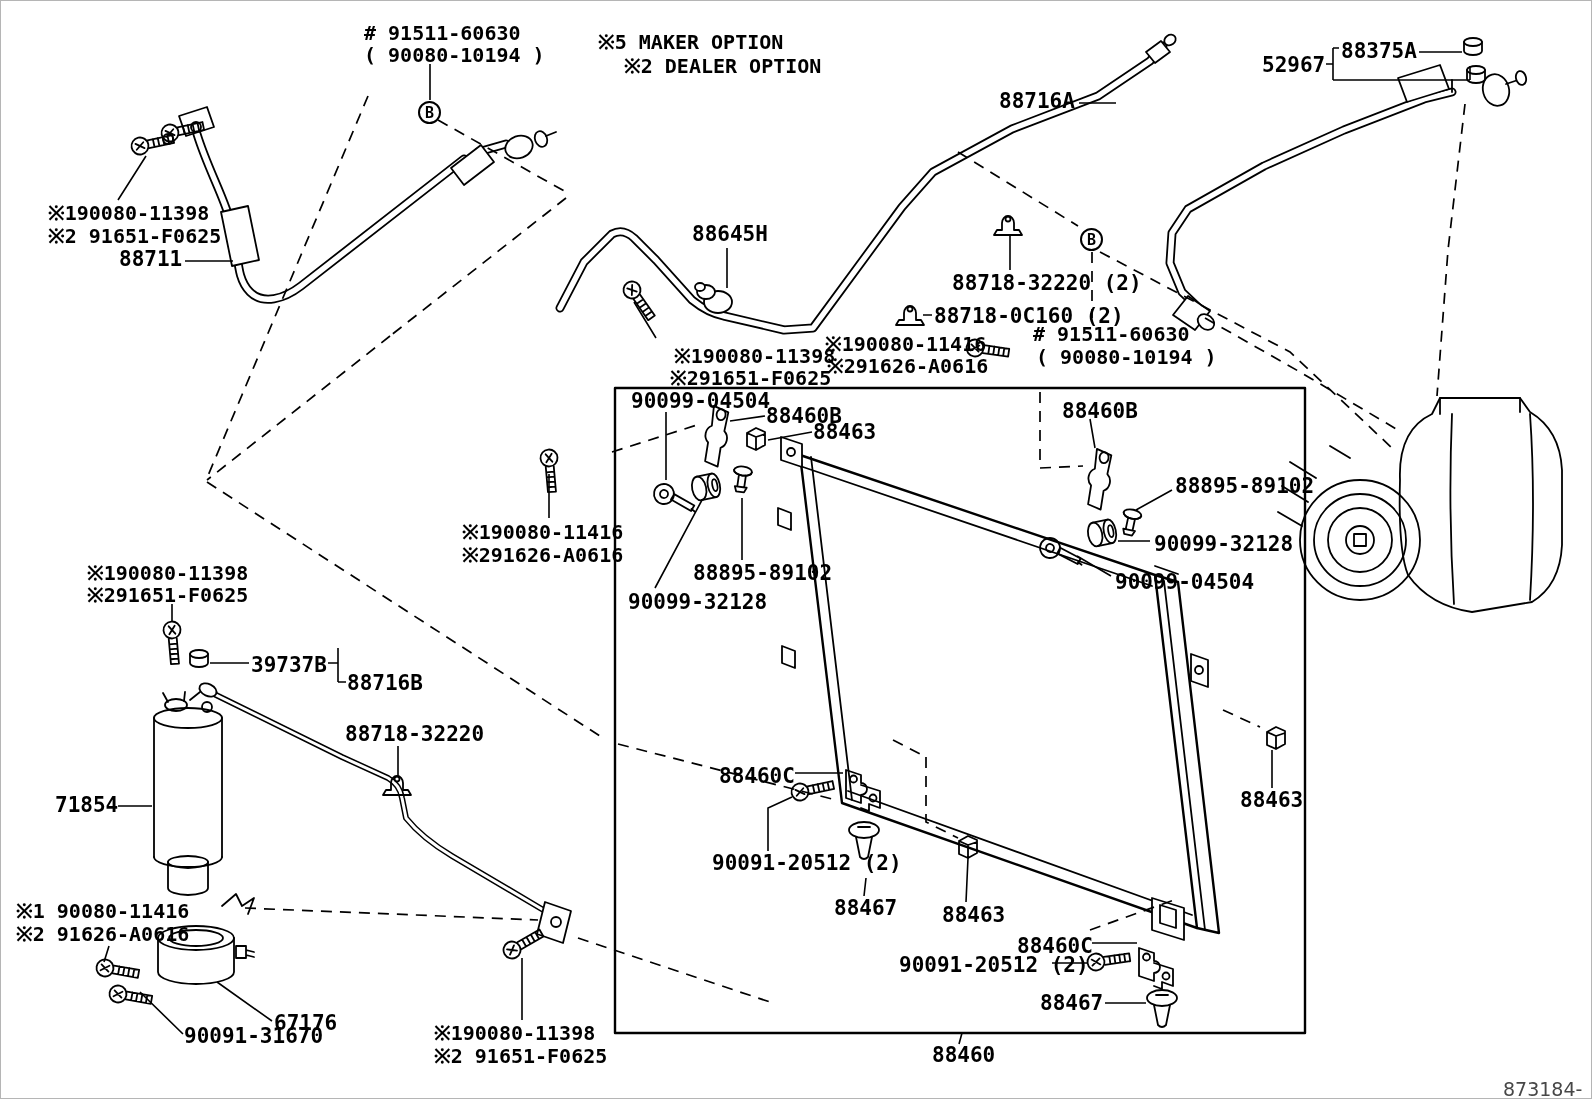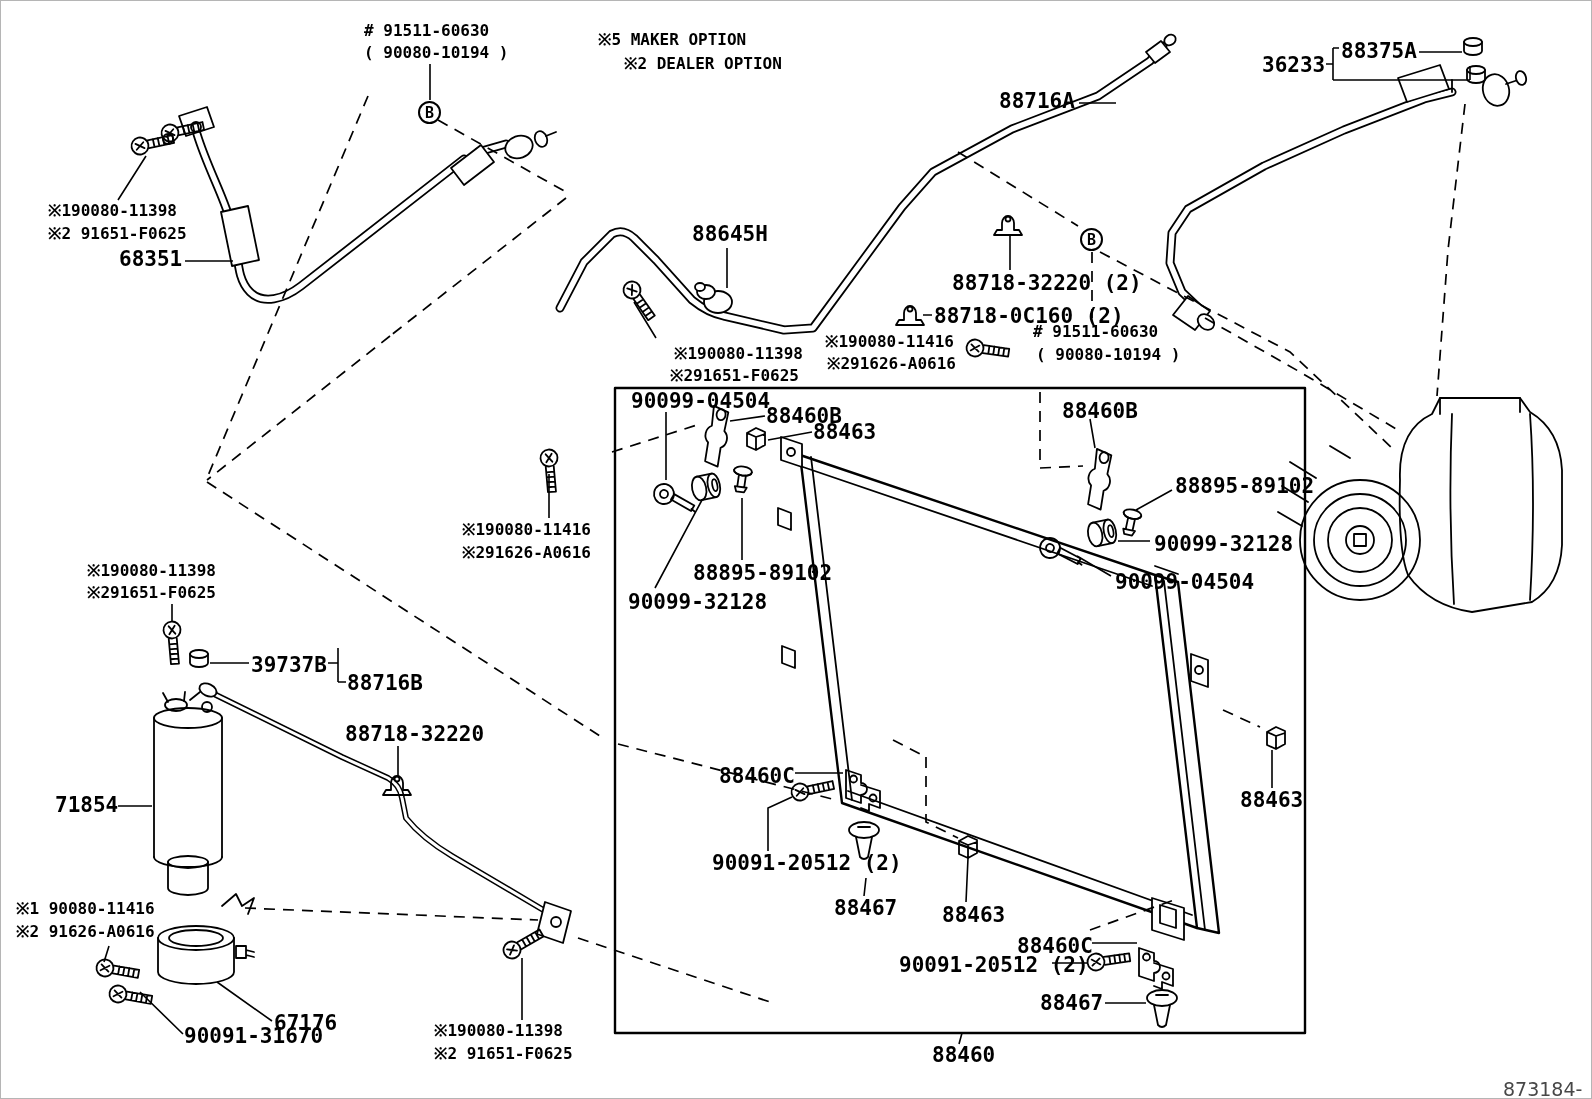--- a/index.html
+++ b/index.html
@@ -1,20 +1,20 @@
 <!DOCTYPE html>
 <html><head>
 <meta charset="utf-8">
 <style>
   html,body{margin:0;padding:0;background:#e9e9e9}
   #stage{position:relative;width:1592px;height:1099px;background:#fff;overflow:hidden;
          font-family:"DejaVu Sans Mono",monospace;outline:1px solid #b5b5b5;outline-offset:-1px}
   .lbl,.note{position:absolute;font-weight:700;color:#000;white-space:pre;line-height:1}
   .lbl{font-size:21px}
-  .note{font-size:16px}
+  .note{font-size:20px}
   .doc{position:absolute;font-size:19px;color:#474747;font-family:"DejaVu Sans",sans-serif}
   .bmark{position:absolute;width:23px;height:23px;border:2px solid #000;border-radius:50%;
          display:flex;align-items:center;justify-content:center;
          font-size:15px;font-weight:700;background:#fff;box-sizing:border-box}
   svg{position:absolute;left:0;top:0}
   .ln{stroke:#000;stroke-width:1.8;fill:none;stroke-linecap:round;stroke-linejoin:round}
   .ln2{stroke:#000;stroke-width:2.4;fill:none;stroke-linejoin:round}
   .wfill{fill:#fff;stroke:#000;stroke-width:1.8;stroke-linejoin:round}
   .tube-o{stroke:#000;stroke-width:9;fill:none;stroke-linecap:round;stroke-linejoin:round}
   .tube-i{stroke:#fff;stroke-width:5.4;fill:none;stroke-linecap:round;stroke-linejoin:round}
@@ -228,26 +228,26 @@
 </svg>
 
 <div class="bmark" style="left:418px;top:101px">B</div>
 <div class="bmark" style="left:1080px;top:228px">B</div>
 
 <div class="note" style="left:598px;top:32px">※5 MAKER OPTION</div>
 <div class="note" style="left:624px;top:56px">※2 DEALER OPTION</div>
 
 <div class="note" style="left:364px;top:23px"># 91511-60630</div>
 <div class="note" style="left:364px;top:45px">( 90080-10194 )</div>
-<div class="lbl" style="left:1262px;top:55px">36233</div>
+<div class="lbl" style="left:1262px;top:55px">52967</div>
 <div class="lbl" style="left:1341px;top:41px">88375A</div>
 <div class="lbl" style="left:999px;top:91px">88716A</div>
 <div class="note" style="left:48px;top:203px">※190080-11398</div>
 <div class="note" style="left:48px;top:226px">※2 91651-F0625</div>
-<div class="lbl" style="left:119px;top:249px">68351</div>
+<div class="lbl" style="left:119px;top:249px">88711</div>
 <div class="lbl" style="left:692px;top:224px">88645H</div>
 <div class="lbl" style="left:952px;top:273px">88718-32220 (2)</div>
 <div class="lbl" style="left:934px;top:306px">88718-0C160 (2)</div>
 <div class="note" style="left:674px;top:346px">※190080-11398</div>
 <div class="note" style="left:670px;top:368px">※291651-F0625</div>
 <div class="note" style="left:825px;top:334px">※190080-11416</div>
 <div class="note" style="left:827px;top:356px">※291626-A0616</div>
 <div class="note" style="left:1033px;top:324px"># 91511-60630</div>
 <div class="note" style="left:1036px;top:347px">( 90080-10194 )</div>
 <div class="lbl" style="left:631px;top:391px">90099-04504</div>

